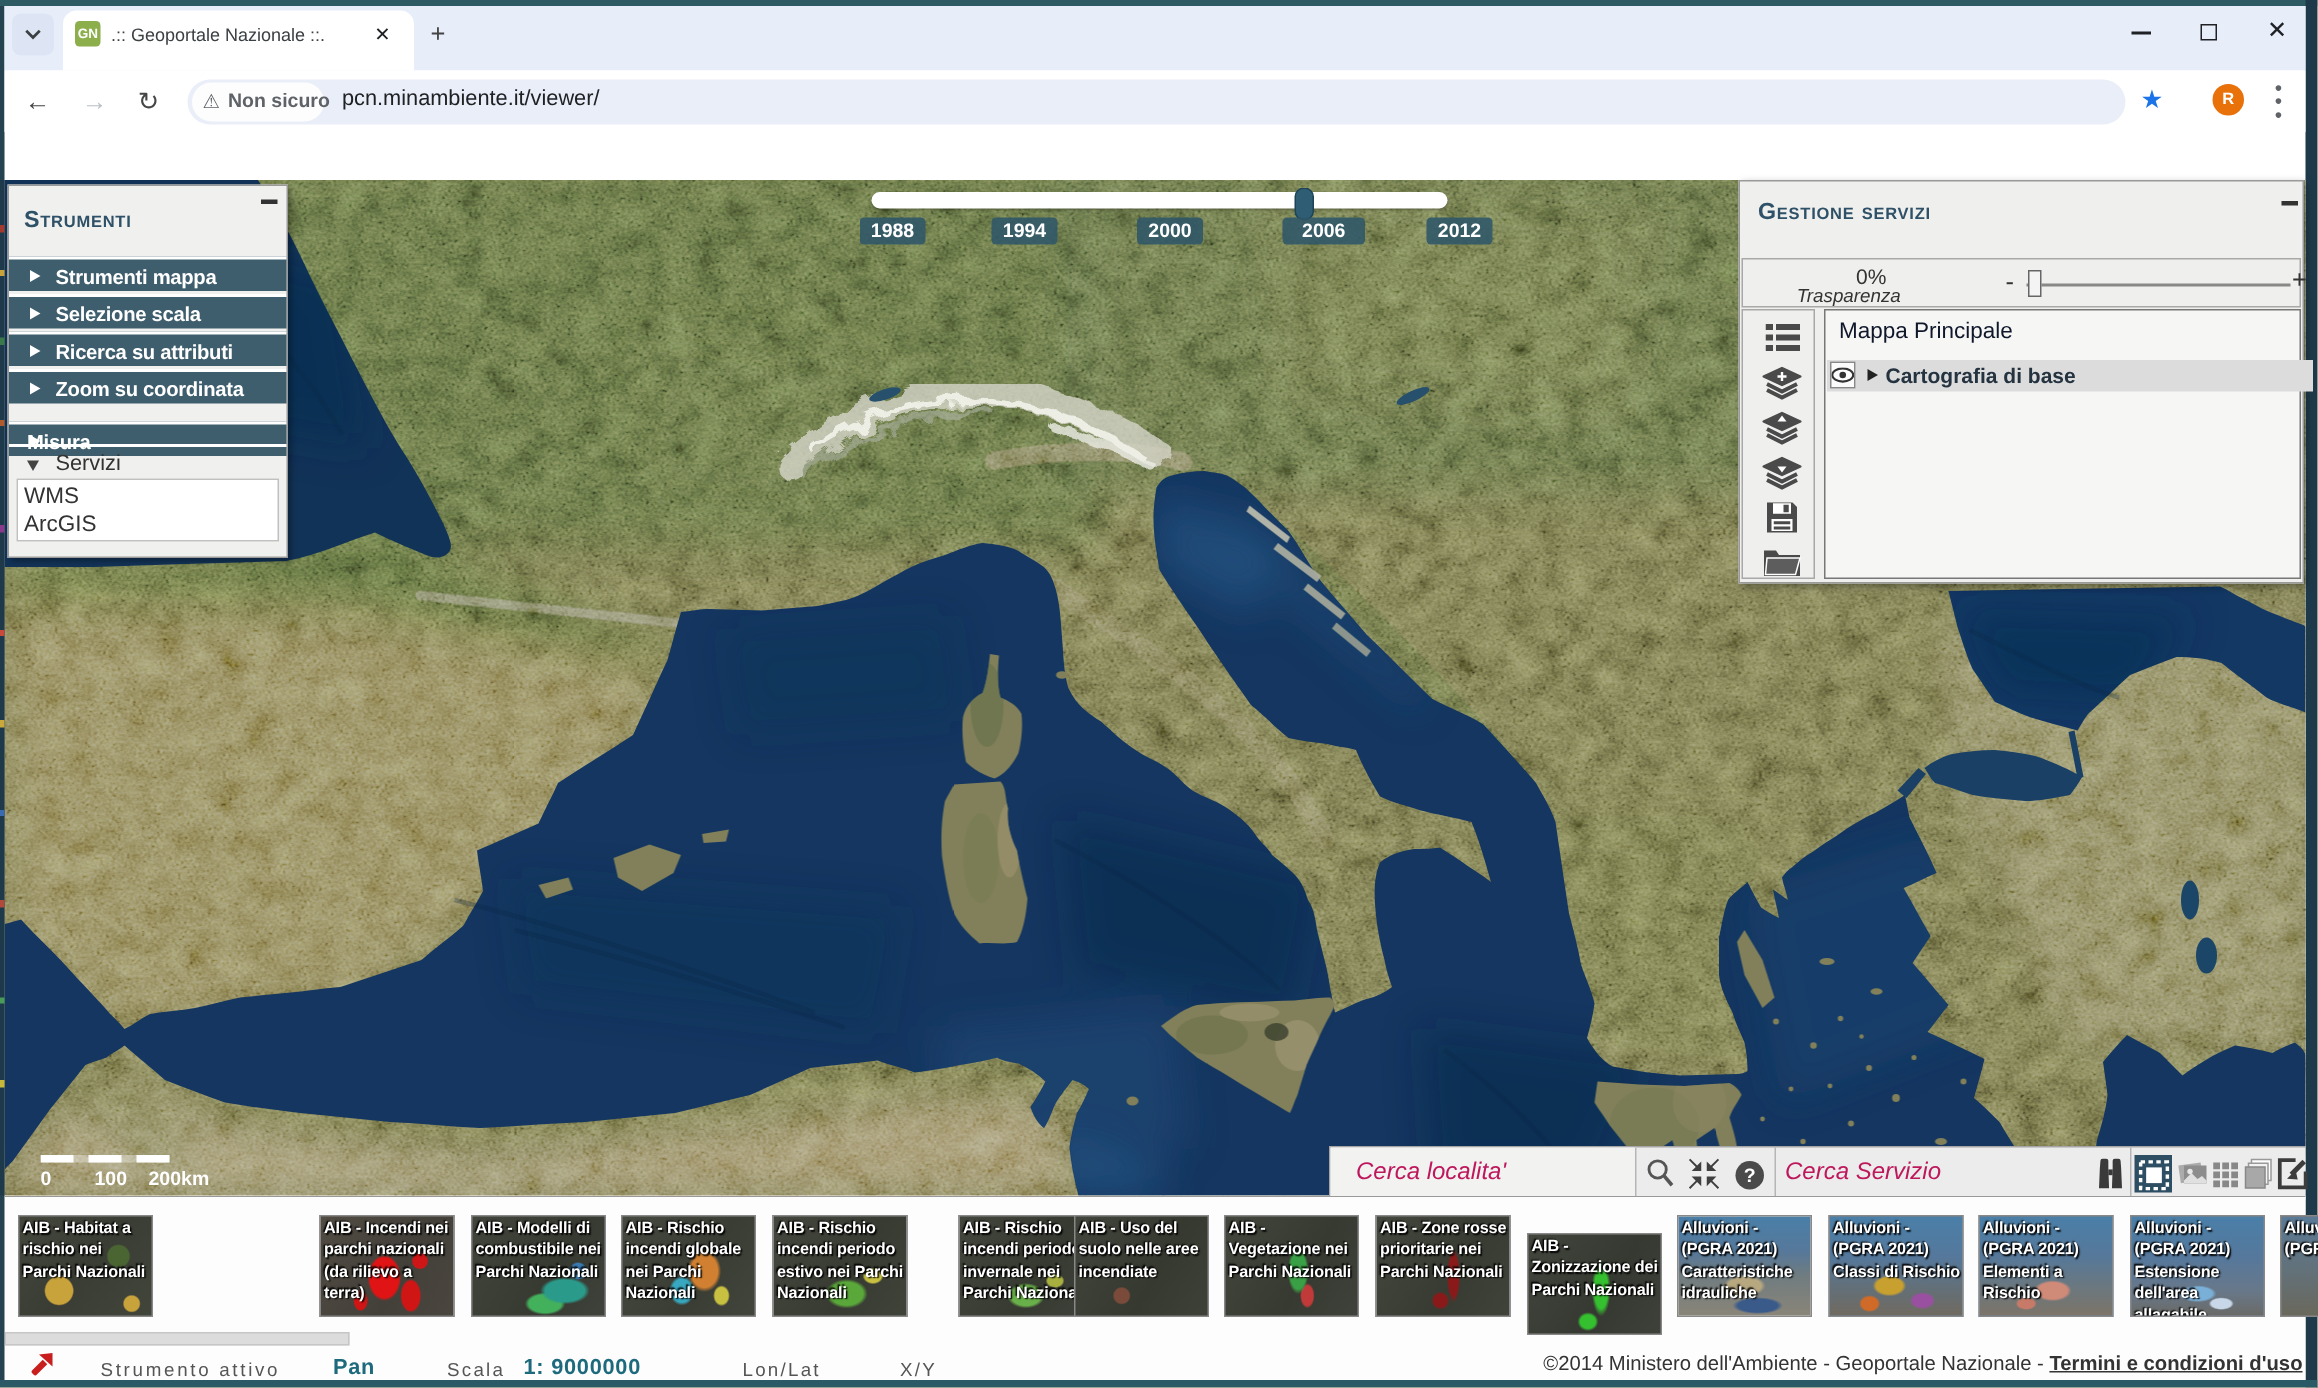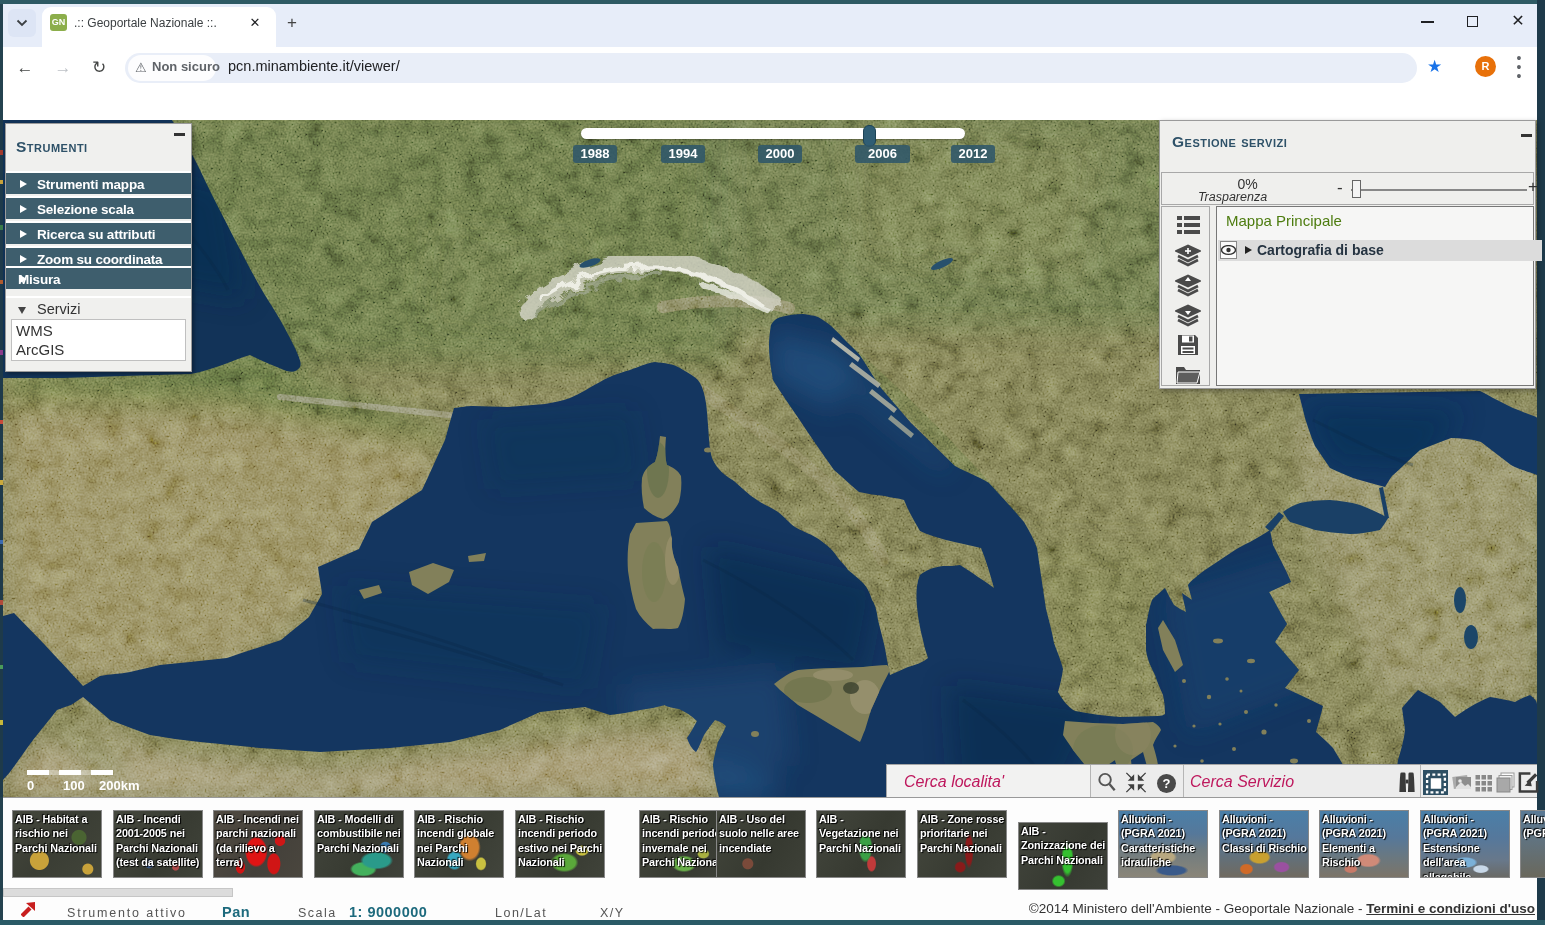--- a/index.html
+++ b/index.html
@@ -59,21 +59,21 @@
   #pgest .min { position:absolute; right:3px; top:13px; width:11px; height:3px; background:#333; }
   #transbox { position:absolute; left:1px; top:51px; width:373px; height:33px; border:1px solid #a8a8a8; }
   #transbox .pct { position:absolute; left:58px; top:3px; width:55px; font-size:14px; color:#333; text-align:center; }
   #transbox .lbl { position:absolute; left:18px; top:17px; width:105px; font-size:12.5px; font-style:italic; color:#333; text-align:center; }
   #transbox .minus { position:absolute; left:175px; top:5px; font-size:17px; color:#333; }
   #transbox .track { position:absolute; left:189px; top:16px; width:176px; height:2px; background:#888; }
   #transbox .th { position:absolute; left:190px; top:7px; width:9px; height:18px; background:#f4f4f4; border:1px solid #666; }
   #transbox .plus { position:absolute; left:366px; top:4px; font-size:17px; color:#333; }
   #iconcol { position:absolute; left:1px; top:85px; width:49px; height:180px; border:1px solid #a8a8a8; }
   #mainbox { position:absolute; left:56px; top:85px; width:318px; height:180px; background:#f6f6f5; border:1px solid #777; }
-  #mainbox .t1 { position:absolute; left:9px; top:5px; font-size:15px; color:#4d7c0f; }
+  #mainbox .t1 { position:absolute; left:9px; top:5px; font-size:15px; color:#0f172a; }
   #mrow { position:absolute; left:1px; top:33px; width:324px; height:21px; background:#dcdcdc; }
   #mrow .eye { position:absolute; left:2px; top:1px; width:17px; height:18px; background:#fbfbfb; border:1px solid #888; text-align:center; }
   #mrow .rarr { position:absolute; left:27px; top:6px; width:0; height:0; border-left:7px solid #222; border-top:4.5px solid transparent; border-bottom:4.5px solid transparent; }
   #mrow .txt { position:absolute; left:39px; top:2px; font-size:14px; font-weight:bold; color:#253341; }
 
   
   #searchbar { left:886px; top:764px; width:651px; height:36px; background:#ececec; border:1px solid #a5a5a5; border-right:none; }
   #searchbar .inp1 { position:absolute; left:0; top:0; width:204px; height:34px; border-right:1px solid #b5b5b5; background:#f2f2f1; }
   #searchbar .it { font-style:italic; color:#be185d; font-size:16px; position:absolute; top:8px; }
   .sic { position:absolute; top:6px; width:22px; height:23px; }
@@ -309,21 +309,21 @@
   <div class="abs chip" style="left:855px;width:55px;">2006</div>
   <div class="abs chip" style="left:951px;width:44px;">2012</div>
 
   <div id="pstrum" class="abs">
     <div class="hdr">Strumenti</div>
     <div class="min"></div>
     <div class="mitem" style="top:47px;"><span class="arr"></span>Strumenti mappa</div>
     <div class="mitem" style="top:72px;"><span class="arr"></span>Selezione scala</div>
     <div class="mitem" style="top:97px;"><span class="arr"></span>Ricerca su attributi</div>
     <div class="mitem" style="top:122px;"><span class="arr"></span>Zoom su coordinata</div>
-    <div class="mitem" style="top:142px;padding-left:12px;"><span class="arr"></span>Misura</div>
+    <div class="mitem" style="top:157px;padding-left:12px;"><span class="arr"></span>Misura</div>
     <div id="servrow"><span class="darr"></span>Servizi</div>
     <div id="servbox">WMS<br>ArcGIS</div>
   </div>
 
   <div id="pgest" class="abs">
     <div class="hdr">Gestione servizi</div>
     <div class="min"></div>
     <div id="transbox">
       <div class="pct">0%</div>
       <div class="lbl">Trasparenza</div>
@@ -447,21 +447,20 @@
     </svg>
     <svg class="sic" style="left:630px;" width="23" height="23" viewBox="0 0 23 23">
       <path d="M14,2 L3,2 L3,21 L21,21 L21,10" fill="none" stroke="#3c3c3c" stroke-width="2.6"></path>
       <path d="M20,3 L11,12" stroke="#3c3c3c" stroke-width="3.4"></path>
       <path d="M8,15 L14,9 L15.5,15.5 Z" fill="#3c3c3c"></path>
     </svg>
   </div>
 
   <div id="bottom" class="abs">
     <div class="thumb" style="left:9px;background:#3d4038;background-image:radial-gradient(circle at 30% 75%, #c8a23a 0 9px, transparent 10px),radial-gradient(circle at 75% 40%, #4a6432 0 7px, transparent 8px),radial-gradient(circle at 85% 88%, #c8a23a 0 5px, transparent 6px),linear-gradient(130deg,#44473c 0%,#3a3d34 50%,#42453a 100%);">AIB - Habitat a rischio nei Parchi Nazionali</div>
-    <div class="thumb" style="left:110px;background:#3c3f37;background-image:radial-gradient(circle at 70% 85%, #b04a4a 0 3px, transparent 4px),radial-gradient(circle at 40% 80%, #3d5a8a 0 4px, transparent 5px),linear-gradient(120deg,#45483e 0%,#383b32 60%,#40433a 100%);">AIB - Incendi 2001-2005 nei Parchi Nazionali (test da satellite)</div>
     <div class="thumb" style="left:210px;background:#4a443c;background-image:radial-gradient(ellipse 16px 22px at 48% 62%, #e01414 0 60%, transparent 70%),radial-gradient(ellipse 10px 16px at 68% 80%, #d01515 0 60%, transparent 70%),radial-gradient(ellipse 7px 10px at 30% 85%, #d01515 0 60%, transparent 70%),radial-gradient(ellipse 8px 8px at 75% 45%, #cf1616 0 60%, transparent 70%),linear-gradient(120deg,#514b42 0%,#43403a 60%,#4a463e 100%);">AIB - Incendi nei parchi nazionali (da rilievo a terra)</div>
     <div class="thumb" style="left:311px;background:#3b3e36;background-image:radial-gradient(ellipse 22px 12px at 70% 75%, #2a9a8a 0 60%, transparent 75%),radial-gradient(ellipse 18px 10px at 55% 88%, #43b05c 0 60%, transparent 75%),radial-gradient(circle at 80% 55%, #3a7ab0 0 5px, transparent 6px),linear-gradient(120deg,#42453c 0%,#373a31 60%,#3f423a 100%);">AIB - Modelli di combustibile nei Parchi Nazionali</div>
     <div class="thumb" style="left:411px;background:#41443b;background-image:radial-gradient(ellipse 16px 20px at 62% 55%, #d08030 0 55%, transparent 70%),radial-gradient(ellipse 12px 14px at 45% 75%, #38a8c0 0 55%, transparent 70%),radial-gradient(ellipse 8px 10px at 75% 80%, #c8c040 0 55%, transparent 70%),linear-gradient(120deg,#46493f 0%,#3a3d34 60%,#42453c 100%);">AIB - Rischio incendi globale nei Parchi Nazionali</div>
     <div class="thumb" style="left:512px;background:#3e4138;background-image:radial-gradient(ellipse 20px 14px at 55% 78%, #5aa83a 0 55%, transparent 70%),radial-gradient(ellipse 10px 8px at 75% 60%, #c8c040 0 55%, transparent 70%),linear-gradient(120deg,#44473d 0%,#383b32 60%,#40433a 100%);">AIB - Rischio incendi periodo estivo nei Parchi Nazionali</div>
     <div class="thumb" style="left:612px;background:#3e4138;background-image:radial-gradient(ellipse 18px 12px at 50% 80%, #6ab04a 0 55%, transparent 70%),radial-gradient(ellipse 9px 7px at 72% 65%, #a8b040 0 55%, transparent 70%),linear-gradient(120deg,#43463c 0%,#373a31 60%,#3f423a 100%);margin-left:24px;">AIB - Rischio incendi periodo invernale nei Parchi Nazionali</div>
     <div class="thumb" style="left:713px;background:#3a3d35;background-image:radial-gradient(circle at 35% 80%, #7a4a3a 0 5px, transparent 6px),linear-gradient(120deg,#42453b 0%,#363930 60%,#3e4138 100%);">AIB - Uso del suolo nelle aree incendiate</div>
     <div class="thumb" style="left:813px;background:#3d4038;background-image:radial-gradient(ellipse 10px 22px at 55% 55%, #3aa045 0 55%, transparent 70%),radial-gradient(ellipse 7px 12px at 62% 80%, #c03a3a 0 55%, transparent 70%),linear-gradient(120deg,#43463d 0%,#373a31 60%,#3f423a 100%);">AIB - Vegetazione nei Parchi Nazionali</div>
     <div class="thumb" style="left:914px;background:#3d4037;background-image:radial-gradient(ellipse 6px 24px at 58% 60%, #8a1a1a 0 55%, transparent 75%),radial-gradient(ellipse 8px 8px at 48% 85%, #8a1a1a 0 55%, transparent 75%),linear-gradient(120deg,#44473d 0%,#383b32 60%,#40433a 100%);">AIB - Zone rosse prioritarie nei Parchi Nazionali</div>
     <div class="thumb" style="left:1015px;background:#3c3f37;background-image:radial-gradient(ellipse 9px 26px at 55% 55%, #35c030 0 50%, transparent 70%),radial-gradient(ellipse 10px 9px at 45% 88%, #35c030 0 50%, transparent 70%),linear-gradient(120deg,#42453c 0%,#363931 60%,#3e4139 100%);margin-top:12px;">AIB - Zonizzazione dei Parchi Nazionali</div>
     <div class="thumb" style="left:1115px;background:linear-gradient(180deg,#4a7fa8 0%,#56789a 30%,#6a7a84 55%,#8a8578 100%);background-image:radial-gradient(ellipse 20px 10px at 50% 70%, #b8a880 0 55%, transparent 70%),radial-gradient(ellipse 24px 8px at 60% 90%, #3a5a8a 0 55%, transparent 70%),linear-gradient(180deg,#4a7fa8 0%,#56789a 35%,#707c80 60%,#8a8578 100%);">Alluvioni - (PGRA 2021) Caratteristiche idrauliche</div>

